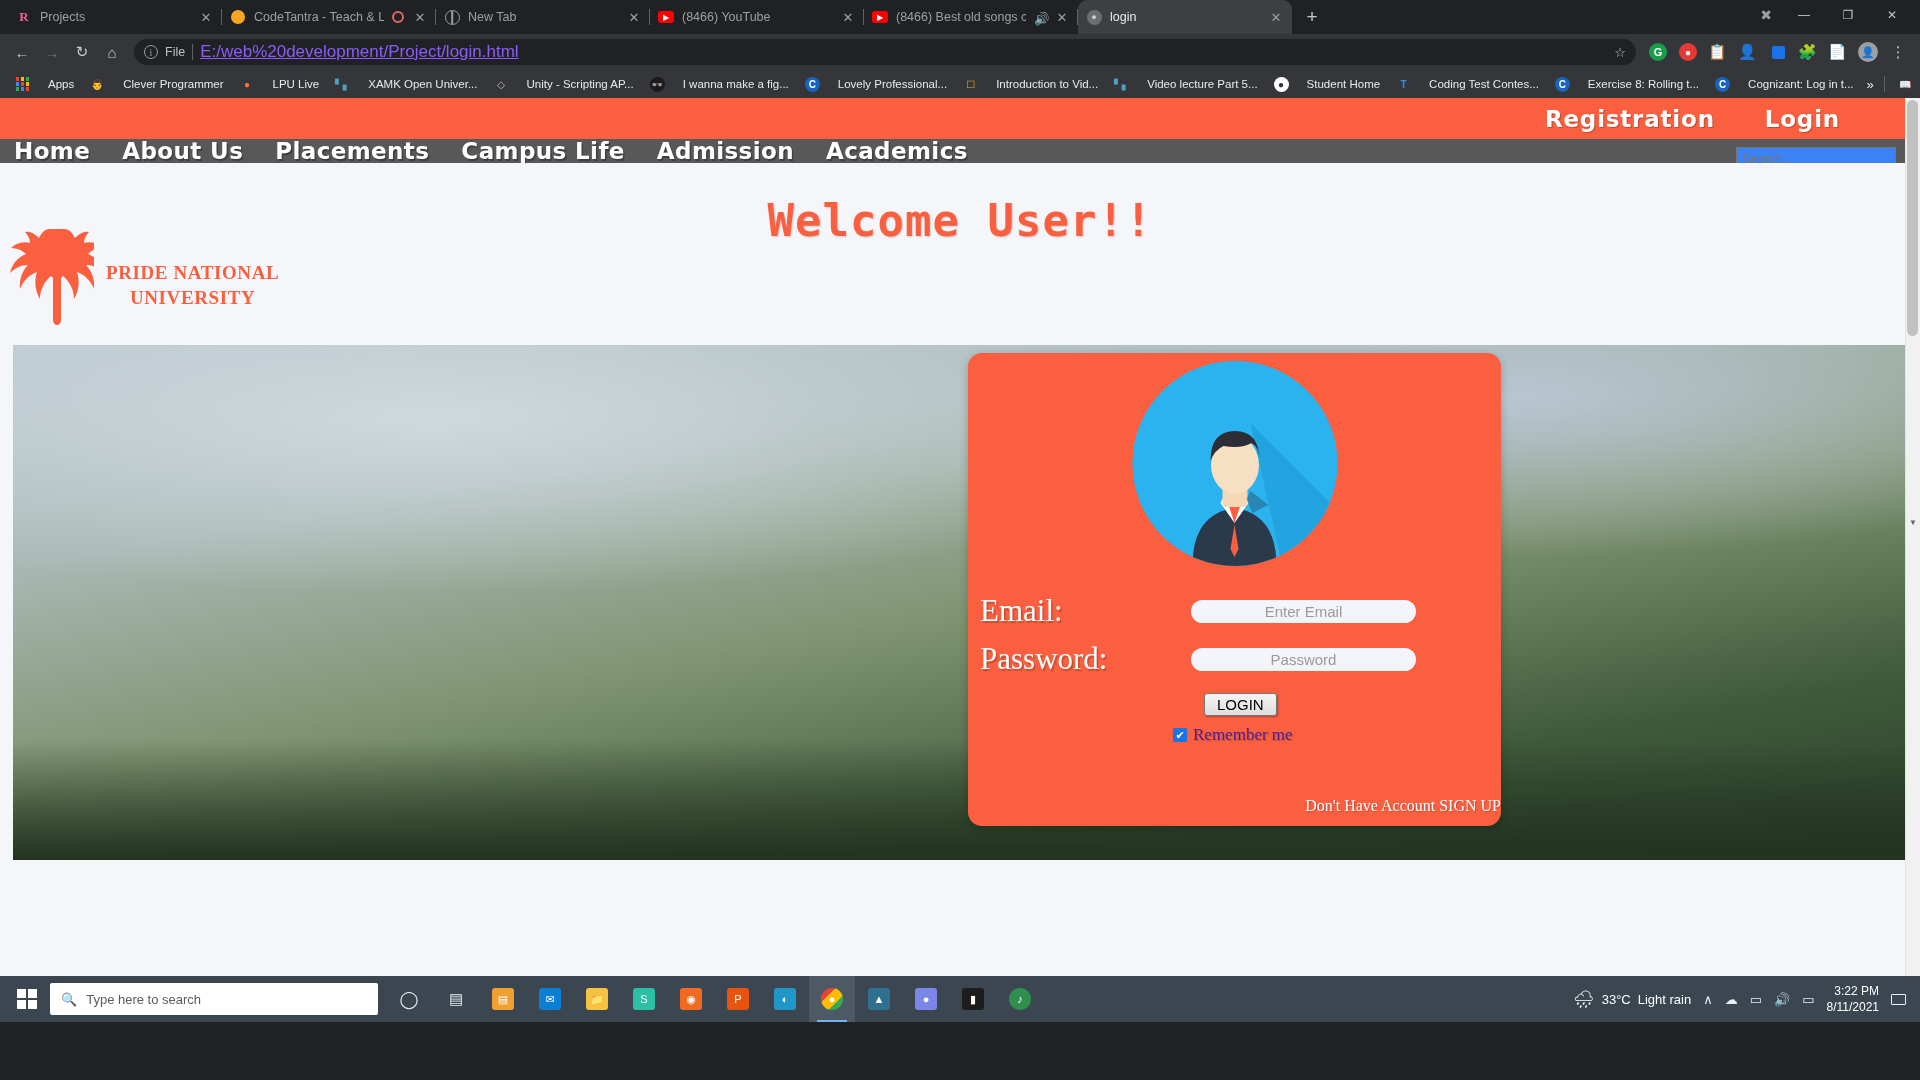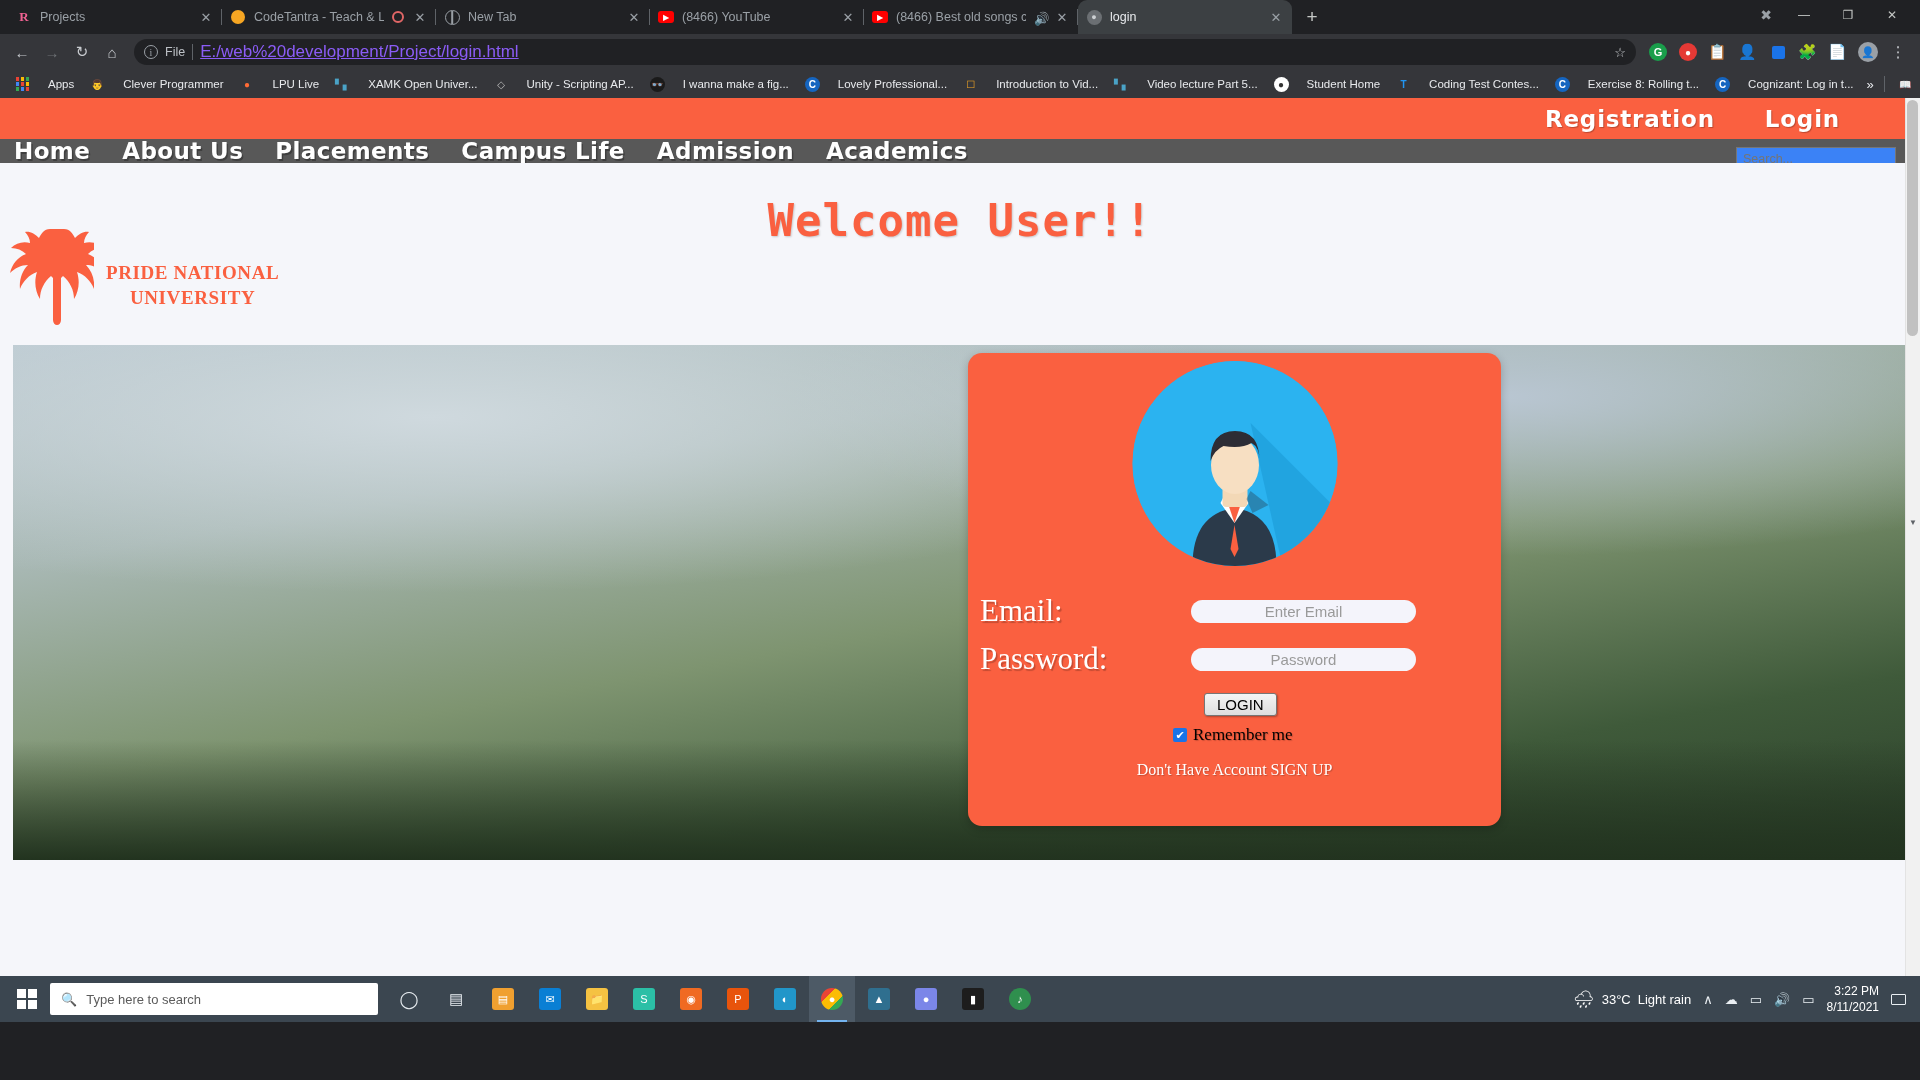--- a/index.html
+++ b/index.html
@@ -236,30 +236,30 @@
   .remember-row {
     position: absolute; left: 205px; top: 372px;
     display: flex; align-items: center; gap: 6px;
   }
   .cb {
     width: 14px; height: 14px; background: #1a73e8; border-radius: 2px;
     display: flex; align-items: center; justify-content: center;
     color: #fff; font-size: 11px; line-height: 1;
   }
   .remember-label {
-    color: #000000; font-family: "Liberation Serif", serif; font-size: 17px;
+    color: #4c1d95; font-family: "Liberation Serif", serif; font-size: 17px;
     text-shadow: 1px 1px 1px rgba(0,0,0,.2);
   }
   .card-link {
     position: absolute; width: 100%; text-align: center;
     color: #fff; font-family: "Liberation Serif", serif; font-size: 16px;
     text-shadow: 1px 1px 1px rgba(0,0,0,.22);
   }
   .link-forgot { top: 407px; }
-  .link-signup { top: 408px; }
+  .link-signup { top: 444px; text-align: right; }
 
   
   .footer-space { height: 100px; background: #f5f6fa; }
 
   
   .taskbar {
     height: 46px; background: #3b4650;
     display: flex; align-items: center; padding: 0 4px;
     position: relative;
   }

